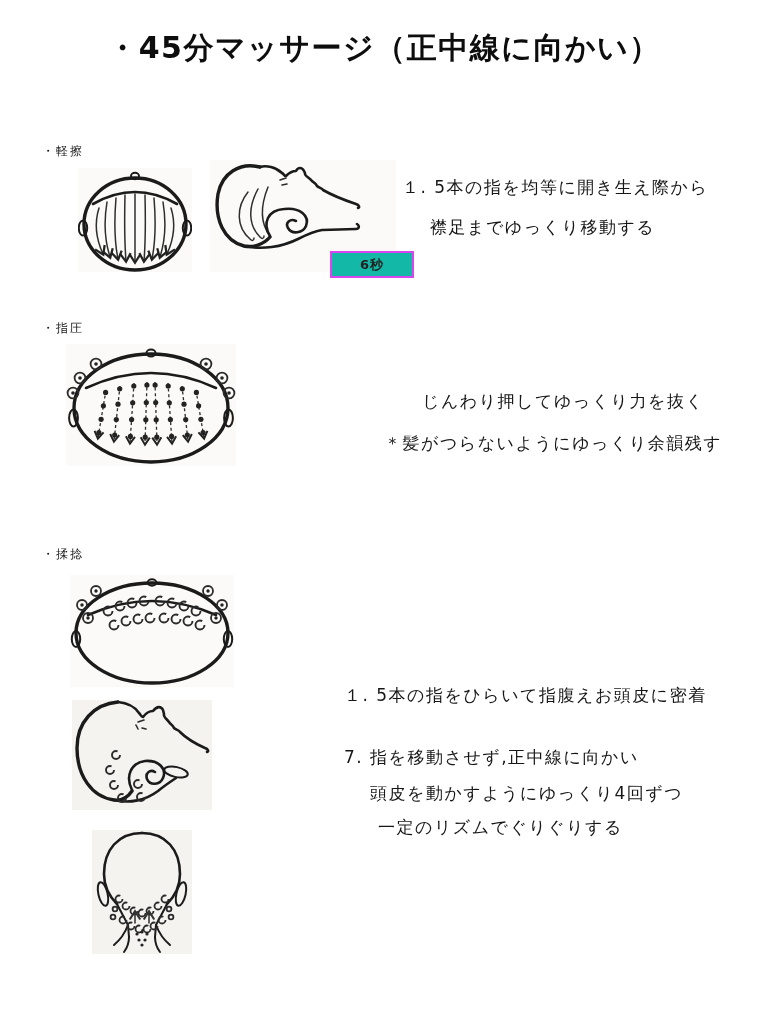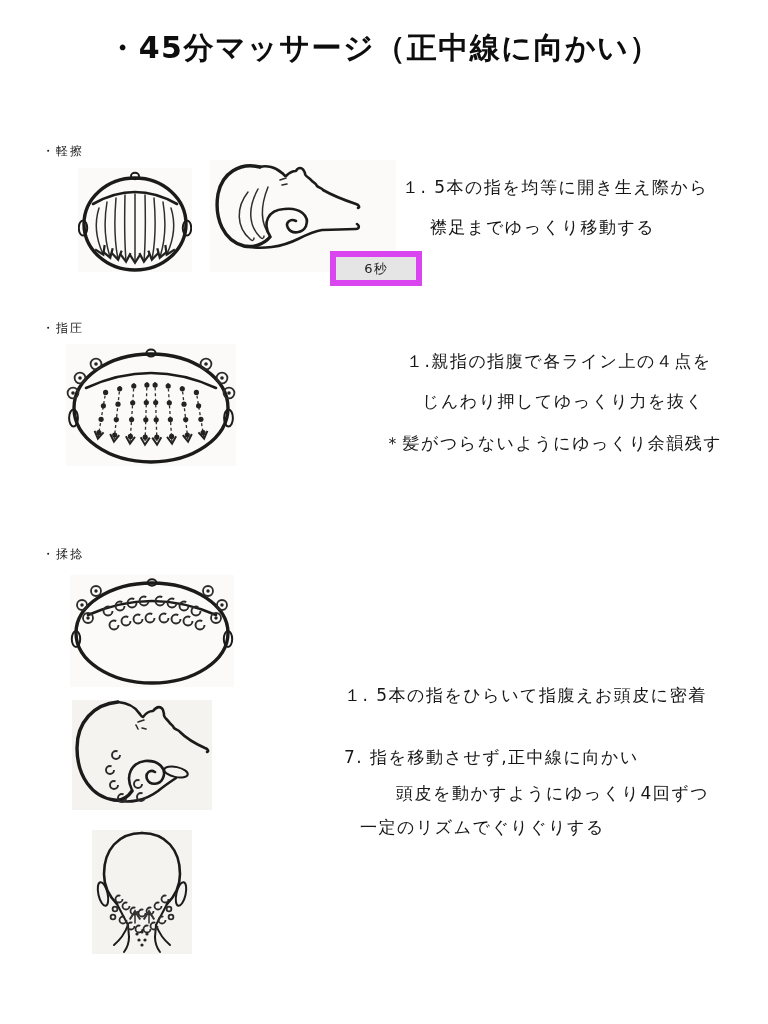--- a/index.html
+++ b/index.html
@@ -9,21 +9,21 @@
     overflow:hidden;
   }
   .title{
     position:absolute;top:28px;left:0;width:768px;text-align:center;
     font-size:30px;font-weight:700;letter-spacing:1.5px;color:#0d0d0d;
   }
   .sec-label{position:absolute;font-size:12px;letter-spacing:2px;color:#1a1a1a;}
   .body-line{position:absolute;font-size:17px;letter-spacing:1.5px;color:#161616;white-space:nowrap;}
   .badge{
     position:absolute;left:330px;top:251px;width:80px;height:23px;
-    border:6px solid #d946ef;background:#e5e5e5;font-size:13px;font-weight:400;
+    border:2px solid #d946ef;background:#14b8a6;font-size:13px;font-weight:700;
     text-align:center;line-height:23px;letter-spacing:1px;color:#222;
   }
   .illus{position:absolute;}
   .outline{fill:none;stroke:#1b1b1b;stroke-width:3.4;stroke-linecap:round;stroke-linejoin:round;}
   .line{fill:none;stroke:#1b1b1b;stroke-width:2;stroke-linecap:round;}
   .line2{fill:none;stroke:#1b1b1b;stroke-width:2.6;stroke-linecap:round;stroke-linejoin:round;}
   .thin{fill:none;stroke:#2b2b2b;stroke-width:1.6;stroke-linecap:round;}
   .sline{fill:none;stroke:#2e2e2e;stroke-width:1.5;stroke-linecap:round;}
   .dcol{fill:none;stroke:#2e2e2e;stroke-width:1.3;stroke-dasharray:3 2.6;}
   .dot{fill:#232323;stroke:none;}
@@ -143,21 +143,20 @@
     <circle class="dot" cx="116.3" cy="44.8" r="2.6"></circle>
       <circle class="dot" cx="118.0" cy="60.2" r="2.6"></circle>
       <circle class="dot" cx="119.7" cy="75.6" r="2.6"></circle>
       <circle class="dot" cx="121.3" cy="91.0" r="2.6"></circle>
     <circle class="dot" cx="130.4" cy="48.4" r="2.6"></circle>
       <circle class="dot" cx="132.6" cy="61.8" r="2.6"></circle>
       <circle class="dot" cx="134.9" cy="75.3" r="2.6"></circle>
       <circle class="dot" cx="137.1" cy="88.7" r="2.6"></circle>
   </svg>
 
-  <div class="body-line" style="left:406px;top:350px">１.親指の指腹で各ライン上の４点を</div>
   <div class="body-line" style="left:422px;top:390px">じんわり押してゆっくり力を抜く</div>
   <div class="body-line" style="left:384px;top:432px">＊髪がつらないようにゆっくり余韻残す</div>
 
   <div class="sec-label" style="left:42px;top:546px">・揉捻</div>
 
   <svg class="illus softbg" style="left:70px;top:575px" width="164" height="112" viewBox="0 0 164 112">
     <ellipse class="outline" cx="82" cy="58" rx="76" ry="50"></ellipse>
     <ellipse class="line" cx="82" cy="7.5" rx="4.4" ry="3.2"></ellipse>
     <ellipse class="line" cx="6" cy="64" rx="4.2" ry="8"></ellipse>
     <ellipse class="line" cx="158" cy="64" rx="4.2" ry="8"></ellipse>
@@ -247,16 +246,16 @@
     <circle class="dot" cx="53" cy="110" r="1.6"></circle>
       <circle class="dot" cx="50" cy="115" r="1.6"></circle>
     <circle class="ring" cx="23" cy="79" r="2.4"></circle>
       <circle class="ring" cx="21" cy="87" r="2.4"></circle>
     <circle class="ring" cx="77" cy="79" r="2.4"></circle>
       <circle class="ring" cx="79" cy="87" r="2.4"></circle>
   </svg>
 
   <div class="body-line" style="left:344px;top:684px">１. 5本の指をひらいて指腹えお頭皮に密着</div>
   <div class="body-line" style="left:344px;top:746px">7. 指を移動させず,正中線に向かい</div>
-  <div class="body-line" style="left:396px;top:782px">頭皮を動かすようにゆっくり4回ずつ</div>
-  <div class="body-line" style="left:360px;top:816px">一定のリズムでぐりぐりする</div>
+  <div class="body-line" style="left:370px;top:782px">頭皮を動かすようにゆっくり4回ずつ</div>
+  <div class="body-line" style="left:378px;top:816px">一定のリズムでぐりぐりする</div>
 
 </div>
 
 </body></html>

